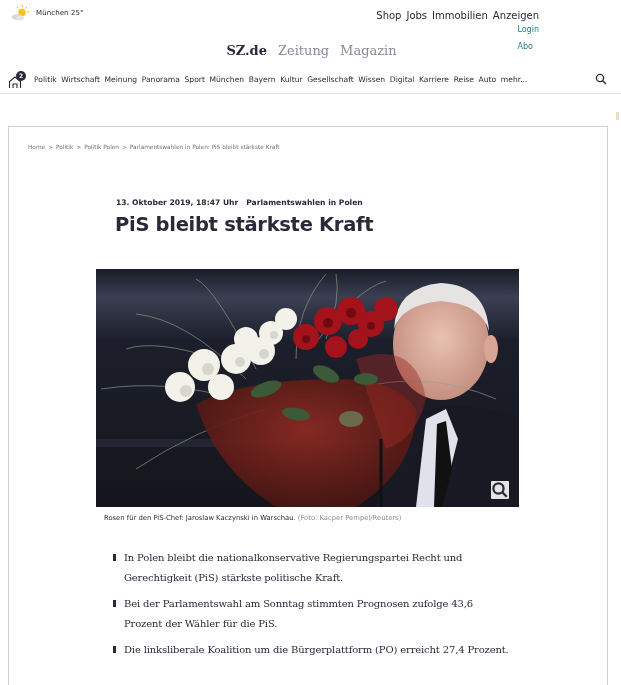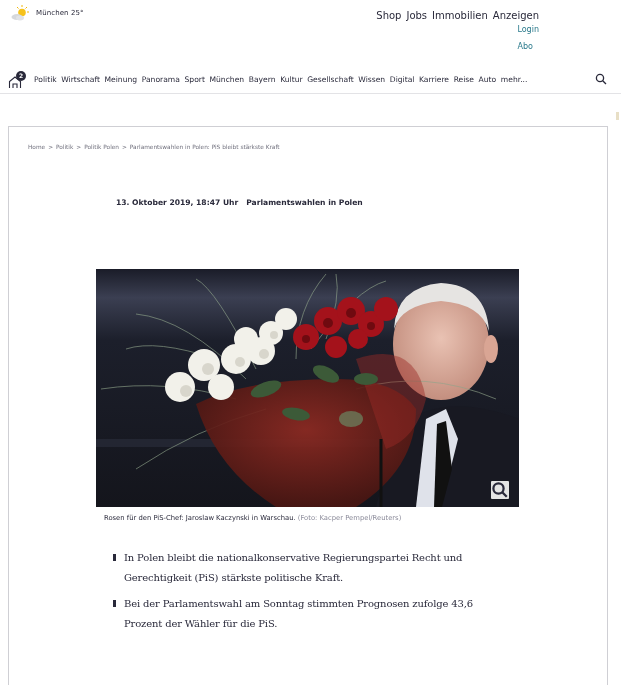--- a/index.html
+++ b/index.html
@@ -74,20 +74,25 @@
           <line x1="7" y1="3" x2="8.5" y2="4.5"></line>
       </g>
       <circle cx="12" cy="8.5" r="3.8" fill="#f6c21c"></circle>
       <ellipse cx="7" cy="13" rx="5.5" ry="3" fill="#d6d8dc"></ellipse>
       <ellipse cx="10" cy="14" rx="4" ry="2.4" fill="#e1e3e6"></ellipse>
     </svg>
     <span class="weather-text">München  25°</span>
   </div>
 
 
+  <div class="subnav">
+    <a class="active">SZ.de</a>
+    <a>Zeitung</a>
+    <a>Magazin</a>
+  </div>
 
   <div class="toplinks">
     <span>Shop</span>
     <span>Jobs</span>
     <span>Immobilien</span>
     <span>Anzeigen</span>
   </div>
   <div class="userlinks">
     <span>Login</span>
     <span>Abo</span>
@@ -136,20 +141,21 @@
     <span>Politik Polen</span>
     <span class="sep">&gt;</span>
     <span>Parlamentswahlen in Polen: PiS bleibt stärkste Kraft</span>
   </div>
 
   <div class="meta">
     <span>13. Oktober 2019, 18:47 Uhr</span>
     <span class="kicker">Parlamentswahlen in Polen</span>
   </div>
 
+  <h1 class="headline">PiS bleibt stärkste Kraft</h1>
 
   <div class="figure">
     <svg viewBox="0 0 423 238" preserveAspectRatio="none">
       <defs>
         <linearGradient id="bg" x1="0" y1="0" x2="0" y2="1">
           <stop offset="0" stop-color="#1a1c28"></stop>
           <stop offset="0.12" stop-color="#3b3f52"></stop>
           <stop offset="0.3" stop-color="#1c1f2b"></stop>
           <stop offset="1" stop-color="#14151c"></stop>
         </linearGradient>
@@ -241,14 +247,15 @@
   </div>
 
   <div class="caption">
     <span>Rosen für den PiS-Chef: Jaroslaw Kaczynski in Warschau.</span>
     <span class="credit">(Foto: Kacper Pempel/Reuters)</span>
   </div>
 
   <ul class="bullets">
     <li>In Polen bleibt die nationalkonservative Regierungspartei Recht und Gerechtigkeit (PiS) stärkste politische Kraft.</li>
     <li>Bei der Parlamentswahl am Sonntag stimmten Prognosen zufolge 43,6 Prozent der Wähler für die PiS.</li>
+    <li>Die linksliberale Koalition um die Bürgerplattform (PO) erreicht 27,4 Prozent.</li>
   </ul>
 </div>
 
 </body></html>

